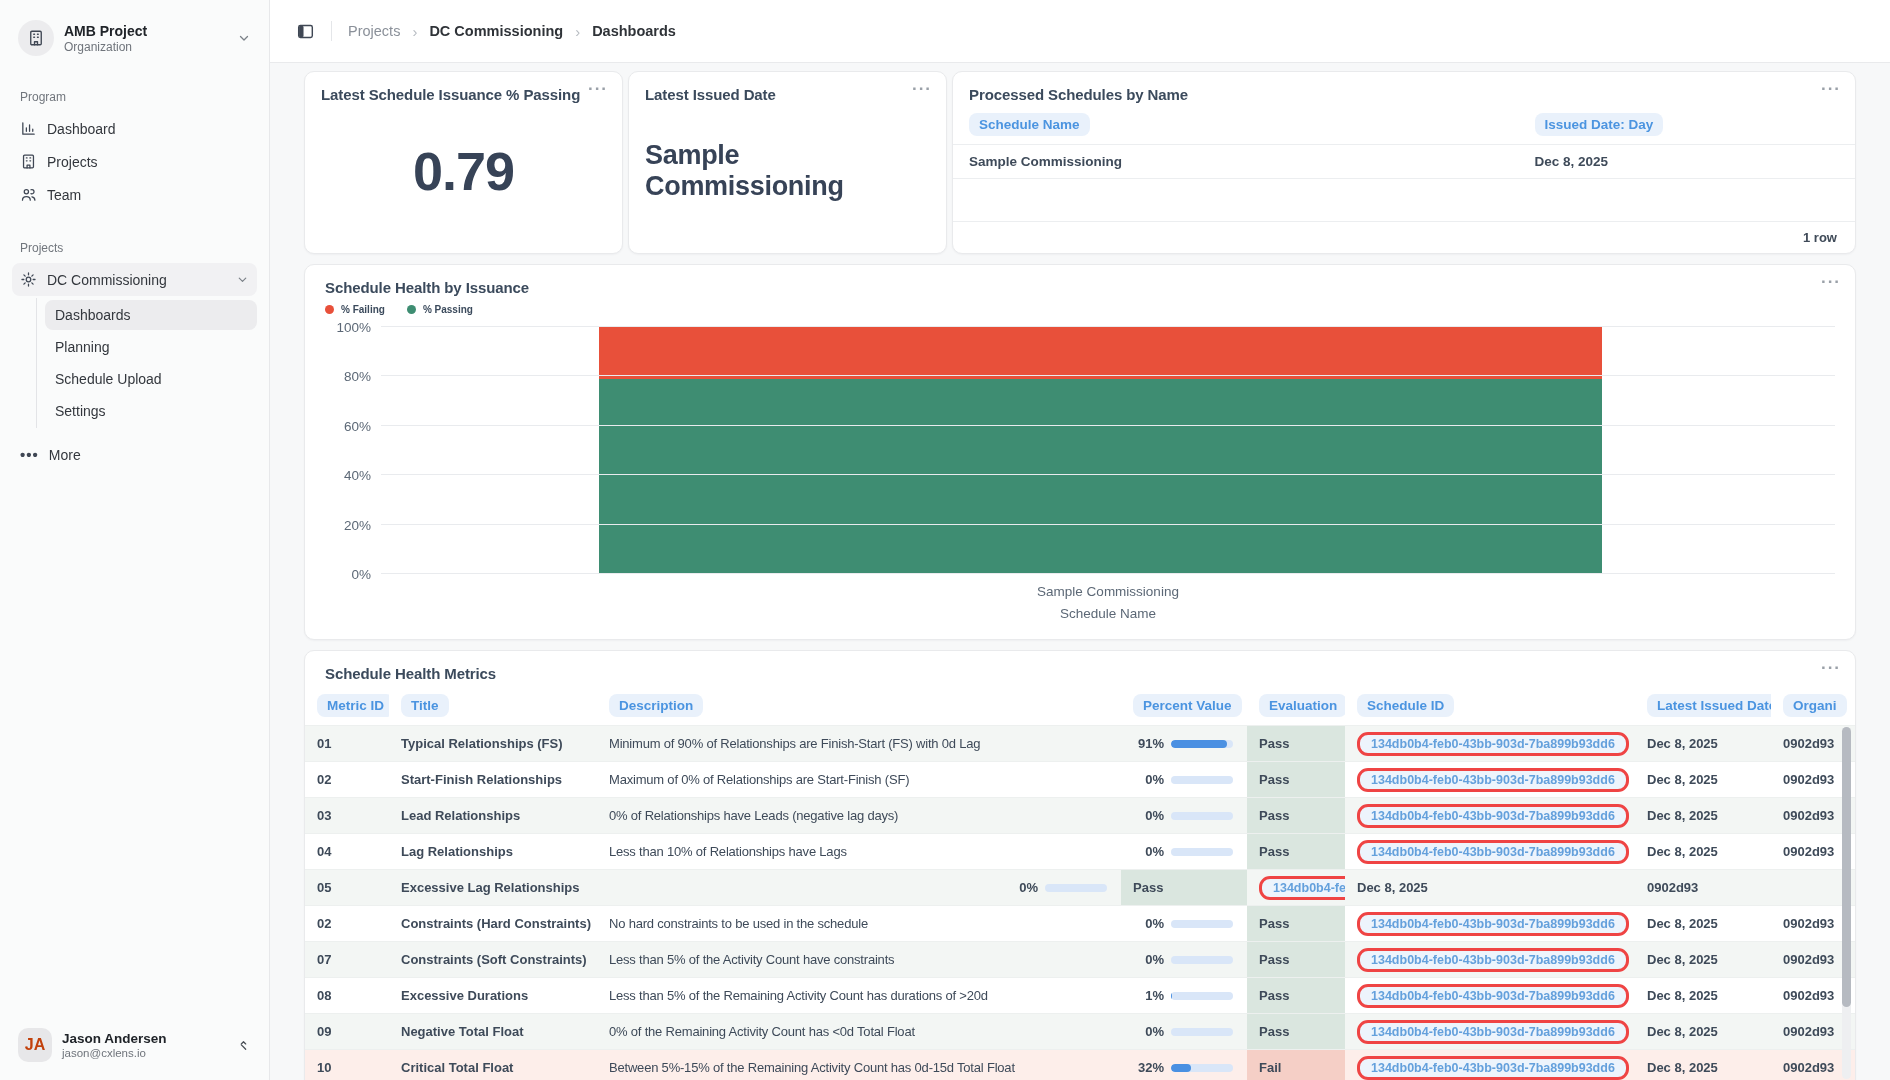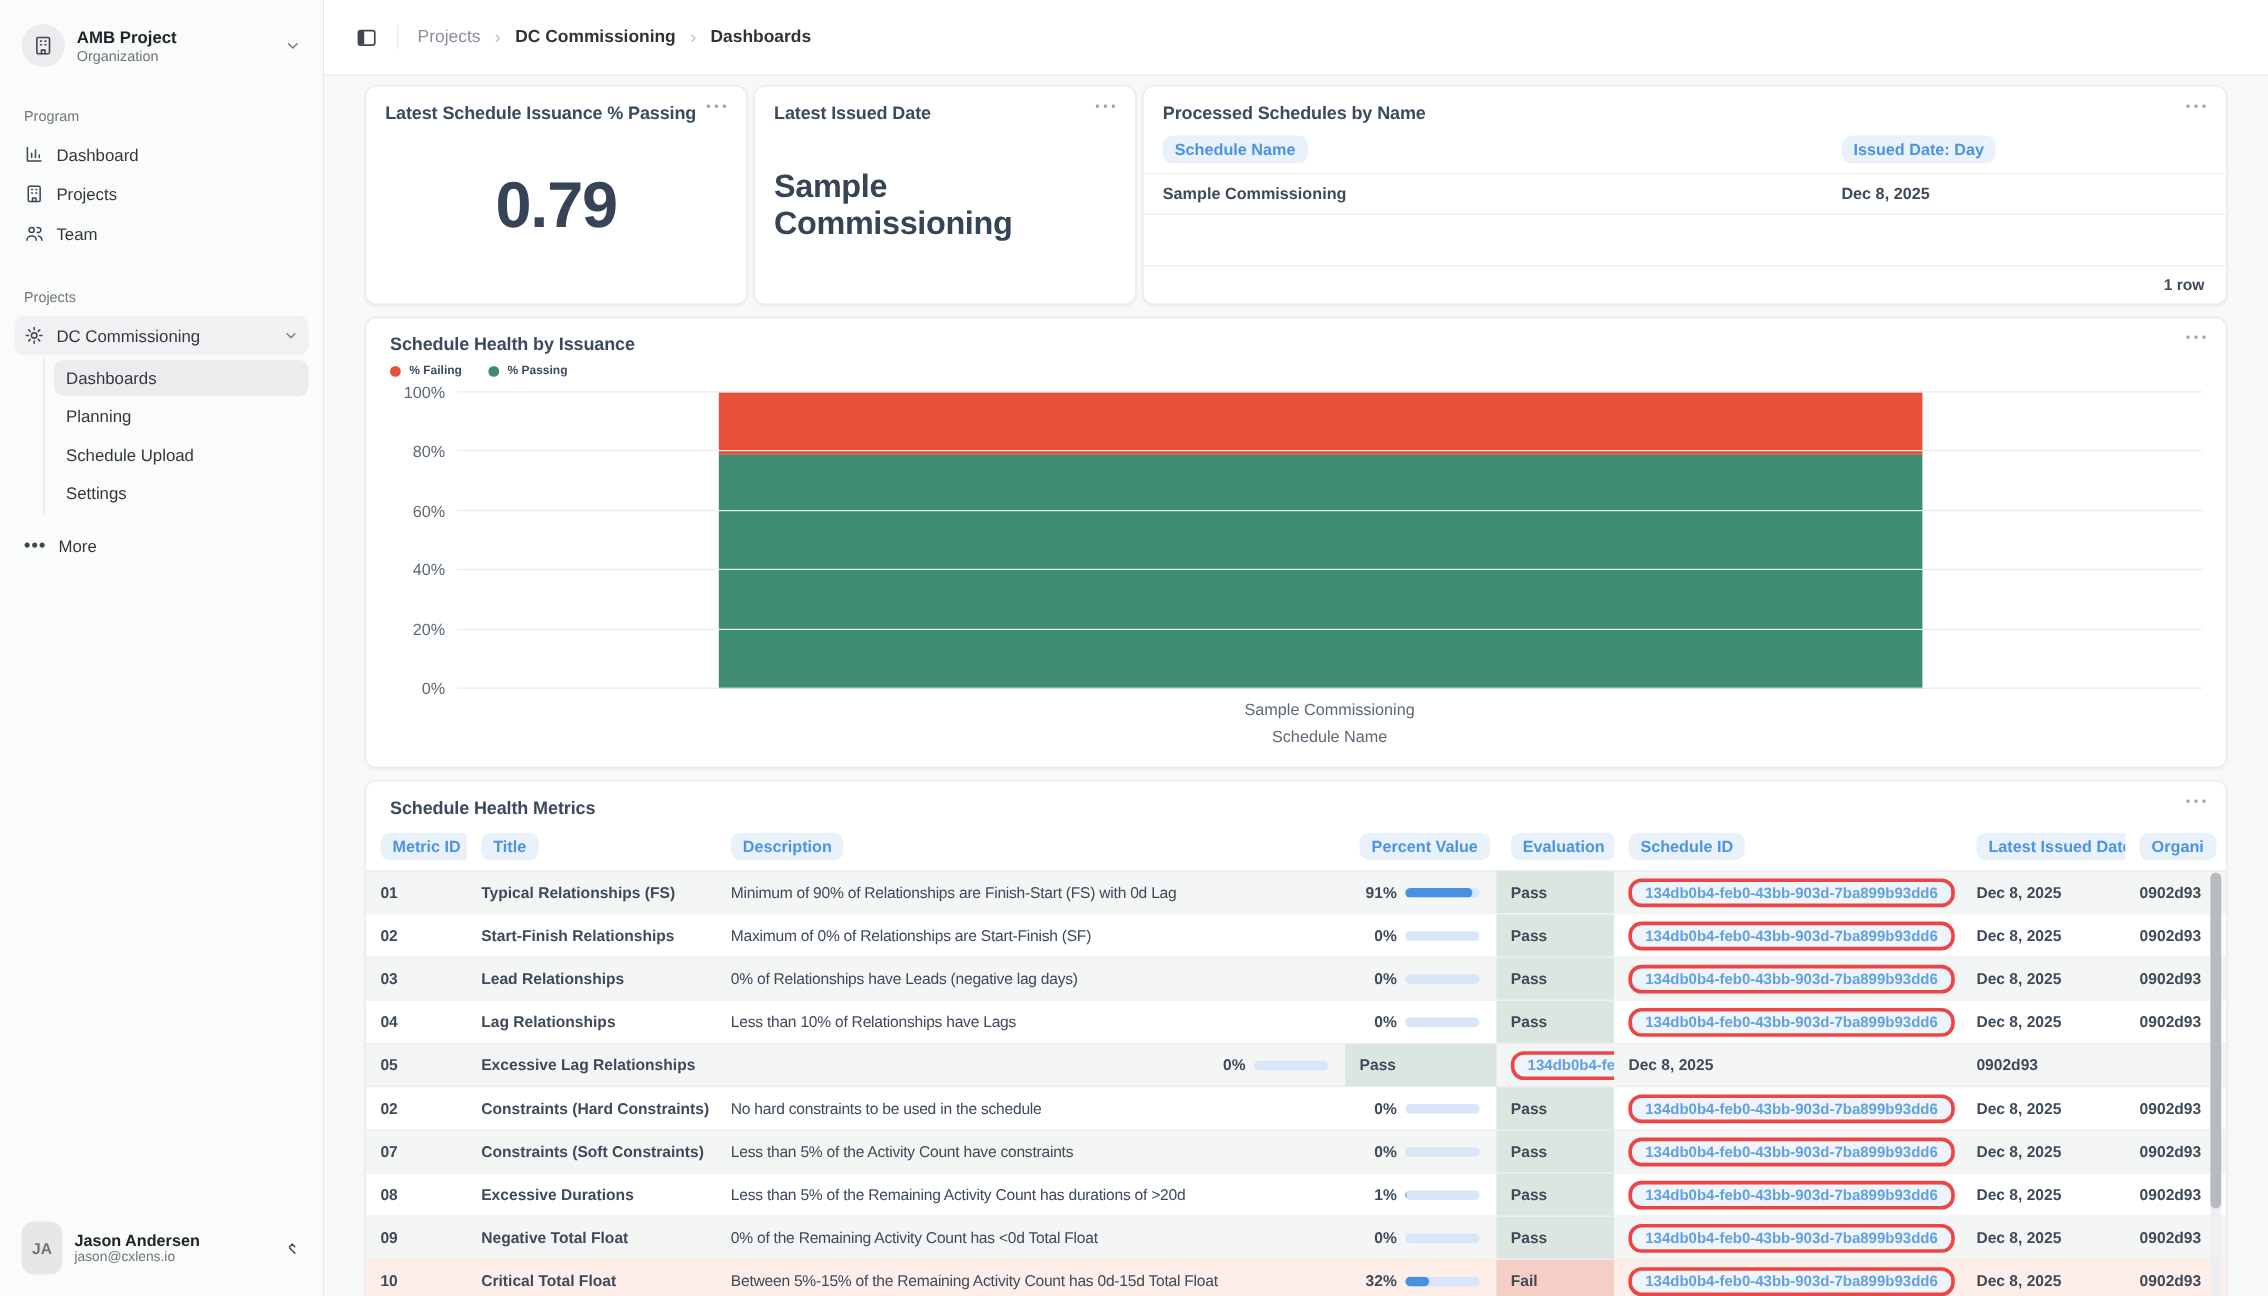--- a/index.html
+++ b/index.html
@@ -20,21 +20,21 @@
   .nav-item svg, .nav-item .dots { color:#3f4754; flex:none; }
   .nav-item.expanded { background:#f1f1f3; }
   .nav-item .grow { flex:1; }
   .subnav { margin-left:24px; border-left:1px solid #e3e4e7; padding-left:8px; margin-top:2px; }
   .subnav-item { display:block; padding:7px 10px; font-size:14px; color:#33373d; border-radius:8px; margin:2px 0; cursor:pointer; }
   .subnav-item.active { background:#ececee; }
   .more-row { margin-top:10px; }
   .dots { font-weight:700; letter-spacing:1px; font-size:15px; color:#4a4f56; }
   .sidebar-spacer { flex:1; }
   .user-row { display:flex; align-items:center; gap:10px; padding:4px 6px; cursor:pointer; }
-  .user-avatar { width:34px; height:44px; border-radius:10px; background:#e7e7e9; display:flex; align-items:center; justify-content:center; font-size:13px; font-weight:600; color:#737373; flex:none; }
+  .user-avatar { width:34px; height:34px; border-radius:10px; background:#e7e7e9; display:flex; align-items:center; justify-content:center; font-size:16px; font-weight:600; color:#c2410c; flex:none; }
   .user-text { flex:1; min-width:0; }
   .user-name { font-size:13.5px; font-weight:700; color:#202429; }
   .user-email { font-size:11.5px; color:#6f747b; margin-top:1px; }
 
   
   .main { flex:1; display:flex; flex-direction:column; min-width:0; }
   .topbar { height:63px; background:#ffffff; border-bottom:1px solid #e9eaec; display:flex; align-items:center; padding:0 26px; flex:none; }
   .panel-btn { display:flex; align-items:center; color:#3f4754; cursor:pointer; }
   .topbar-divider { width:1px; height:20px; background:#e4e6e9; margin:0 16px; }
   .crumbs { display:flex; align-items:center; gap:12px; font-size:14.5px; }

